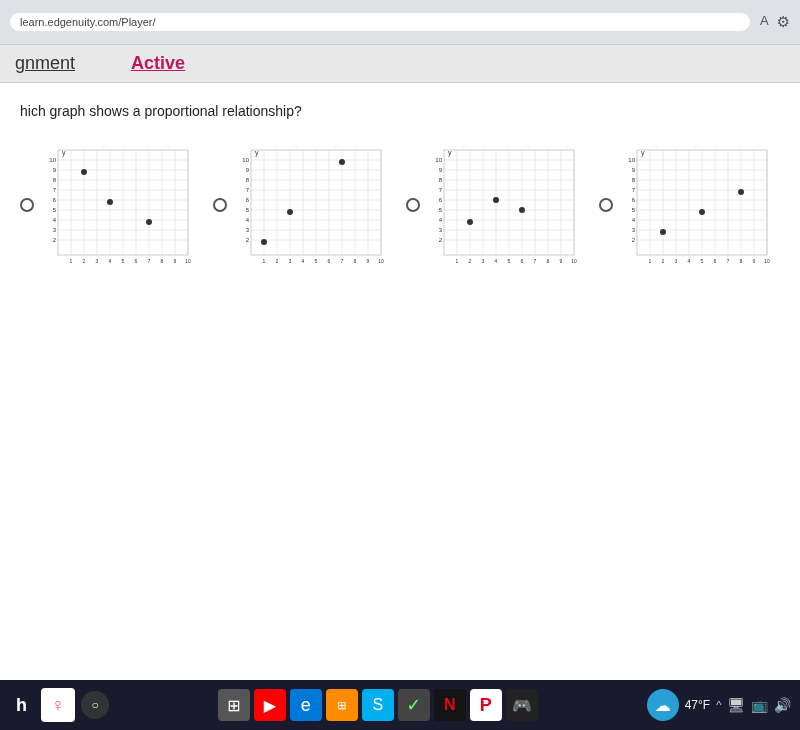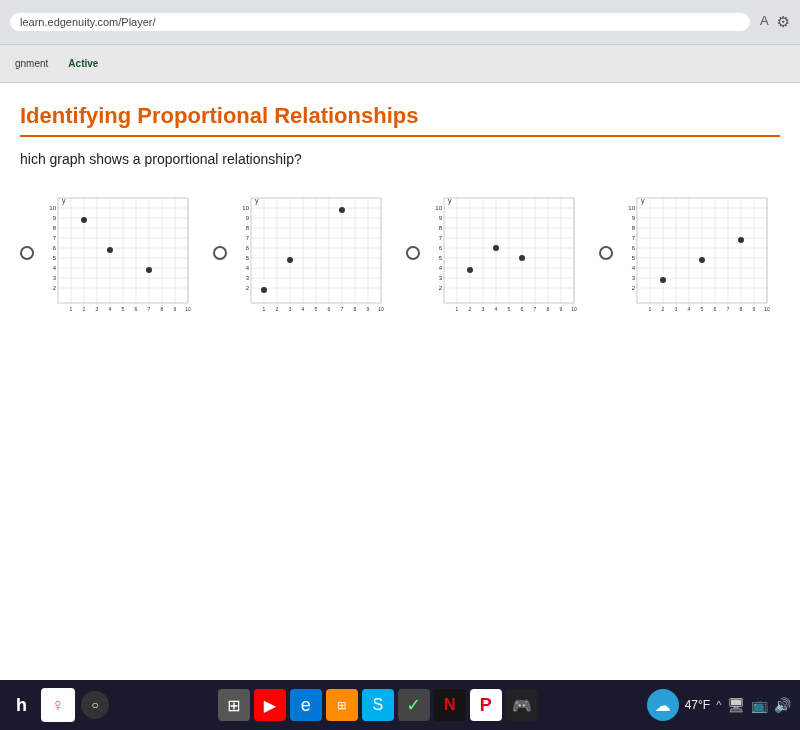--- a/index.html
+++ b/index.html
@@ -32,27 +32,29 @@
     .nav-bar {
       background: #e8e8e8;
       height: 38px;
       display: flex;
       align-items: center;
       padding: 0 15px;
       gap: 20px;
       border-bottom: 1px solid #ccc;
     }
     .nav-item {
-      font-size: 10px;
+      font-size: 18px;
       color: #333;
       font-weight: 500;
+      text-decoration: underline;
     }
     .nav-active {
       font-weight: 700;
-      color: #14532d;
+      color: #be185d;
+      margin-left: 36px;
     }
 
     
     .main-content {
       background: #fff;
       padding: 20px 20px 10px 20px;
       min-height: 540px;
     }
     .page-title {
       font-size: 22px;
@@ -146,21 +148,20 @@
     <span style="font-size:15px;">⚙</span>
   </div>
 </div>
 
 <div class="nav-bar">
   <span class="nav-item">gnment</span>
   <span class="nav-item nav-active">Active</span>
 </div>
 
 <div class="main-content">
-  <div class="page-title">Identifying Proportional Relationships</div>
   <div class="question-text">hich graph shows a proportional relationship?</div>
 
   <div class="graphs-row">
 
     <div class="graph-option">
       <div class="radio-circle"></div>
       <div class="graph-container">
         <svg class="graph-svg" viewBox="0 0 155 120">
 
           <rect x="18" y="5" width="130" height="105" fill="white" stroke="#999" stroke-width="0.5"></rect>

